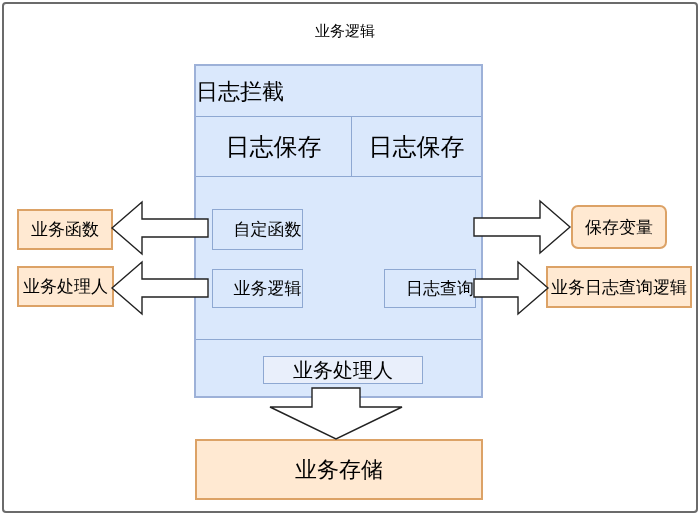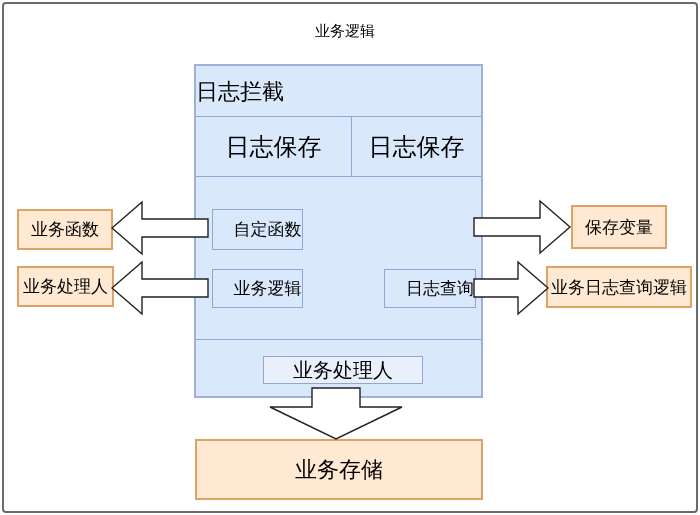--- a/index.html
+++ b/index.html
@@ -82,21 +82,21 @@
   .orange-box{
     position:absolute;
     background:var(--orange-fill);
     border:2px solid var(--orange-border);
     box-sizing:border-box;
     display:flex;align-items:center;justify-content:center;
     font-size:17px;
   }
   #node-biz-function   {left:17px; top:209px;width:96px; height:41px;text-align:center;}
   #node-biz-handler    {left:17px; top:266px;width:97px; height:41px;}
-  #node-save-variable  {left:571px;top:205px;width:96px; height:44px;}
+  #node-save-variable  {left:571px;top:205px;width:96px; height:44px;border-radius:7px;}
   #node-biz-log-query  {left:546px;top:266px;width:146px;height:42px;}
   #node-biz-storage    {left:195px;top:439px;width:288px;height:61px;font-size:22px;}
   .arrow-layer{
     position:absolute;left:0;top:0;width:700px;height:515px;
     pointer-events:none;
   }
   .arrow-layer polygon{
     fill:var(--arrow-fill);
     stroke:var(--arrow-stroke);
     stroke-width:1.4;

